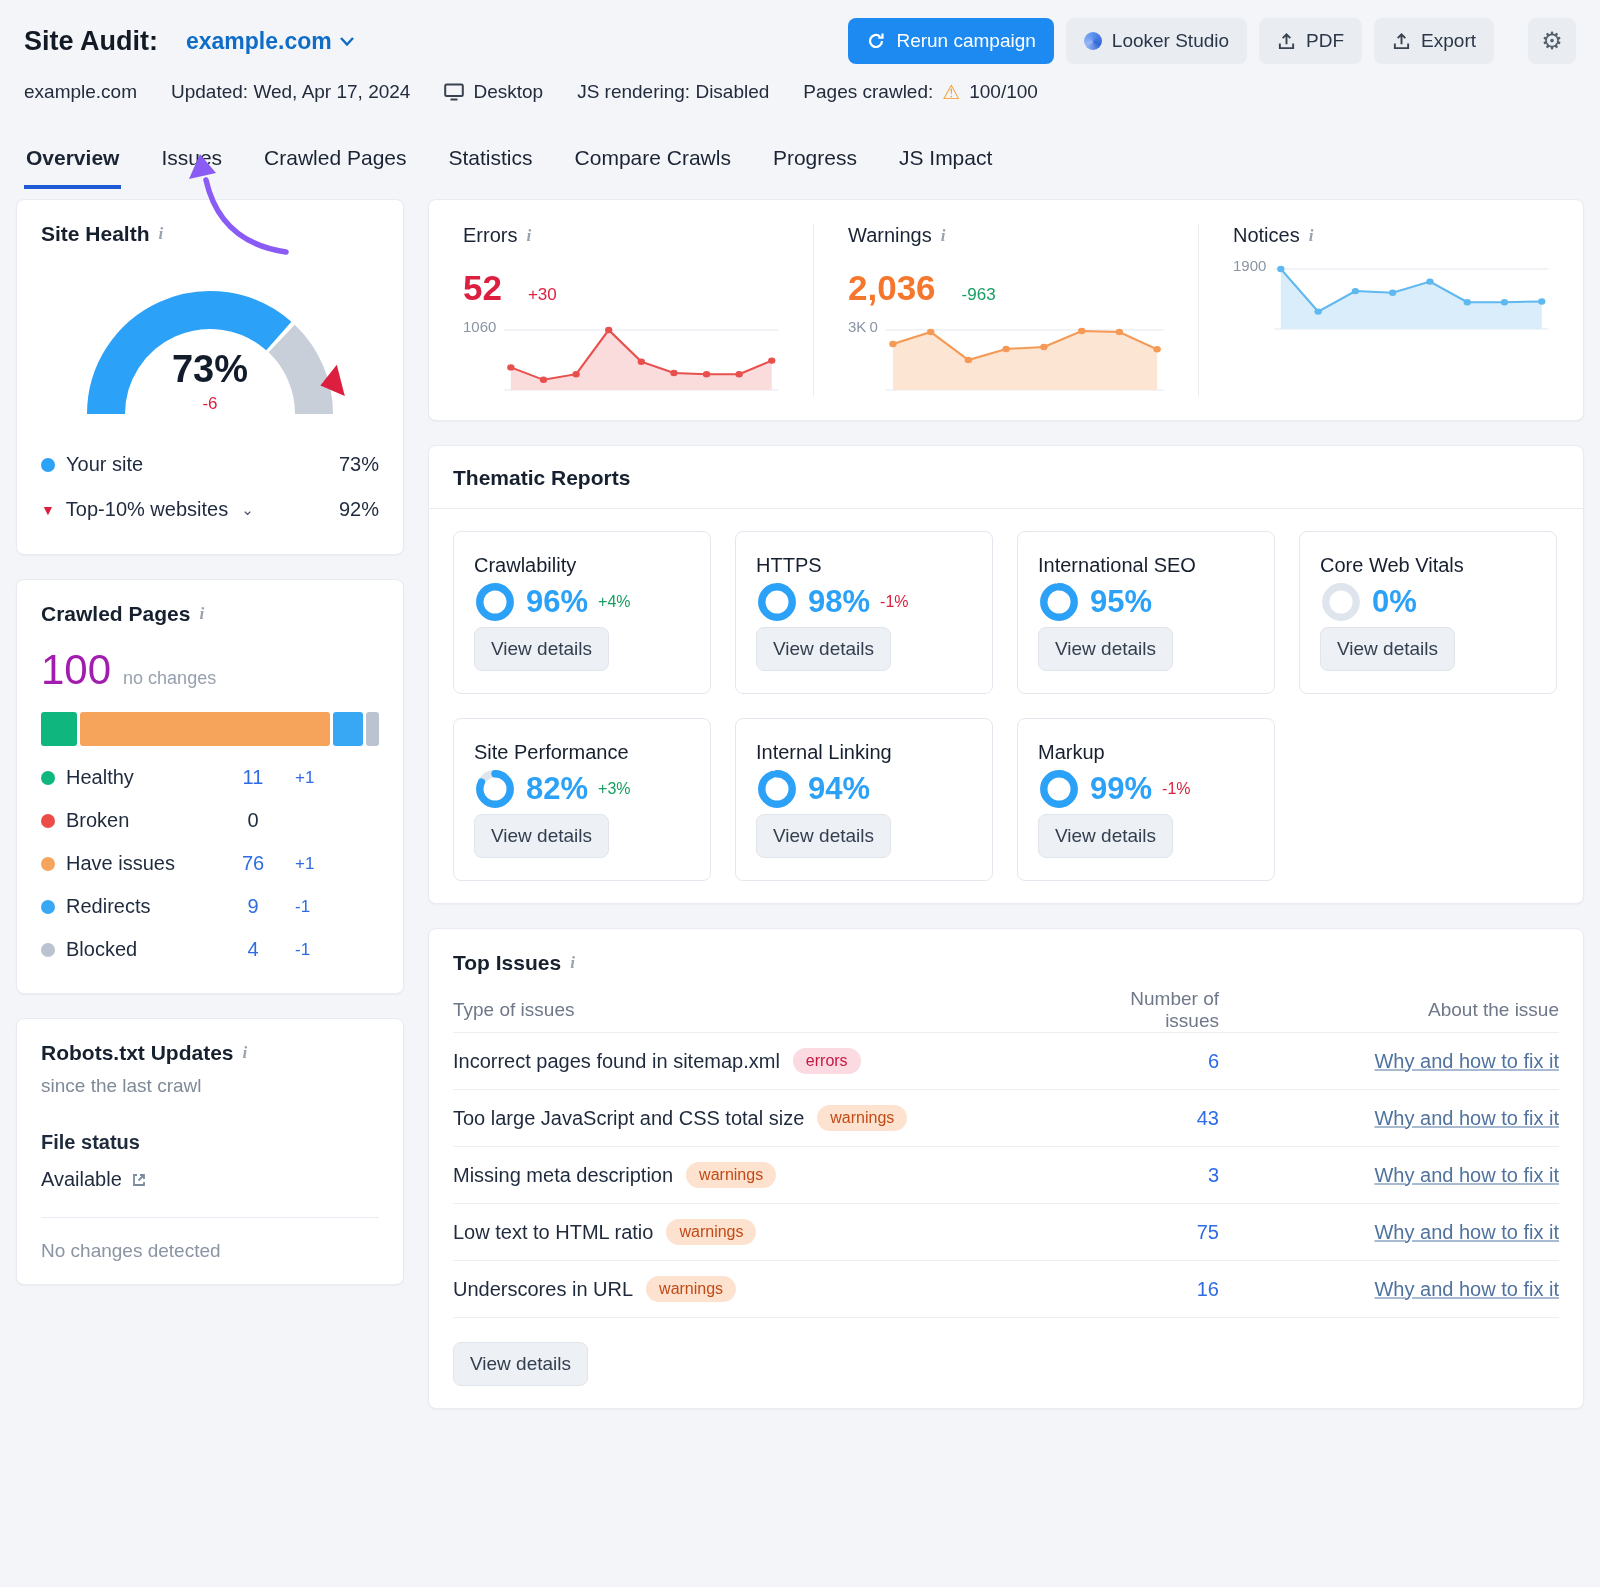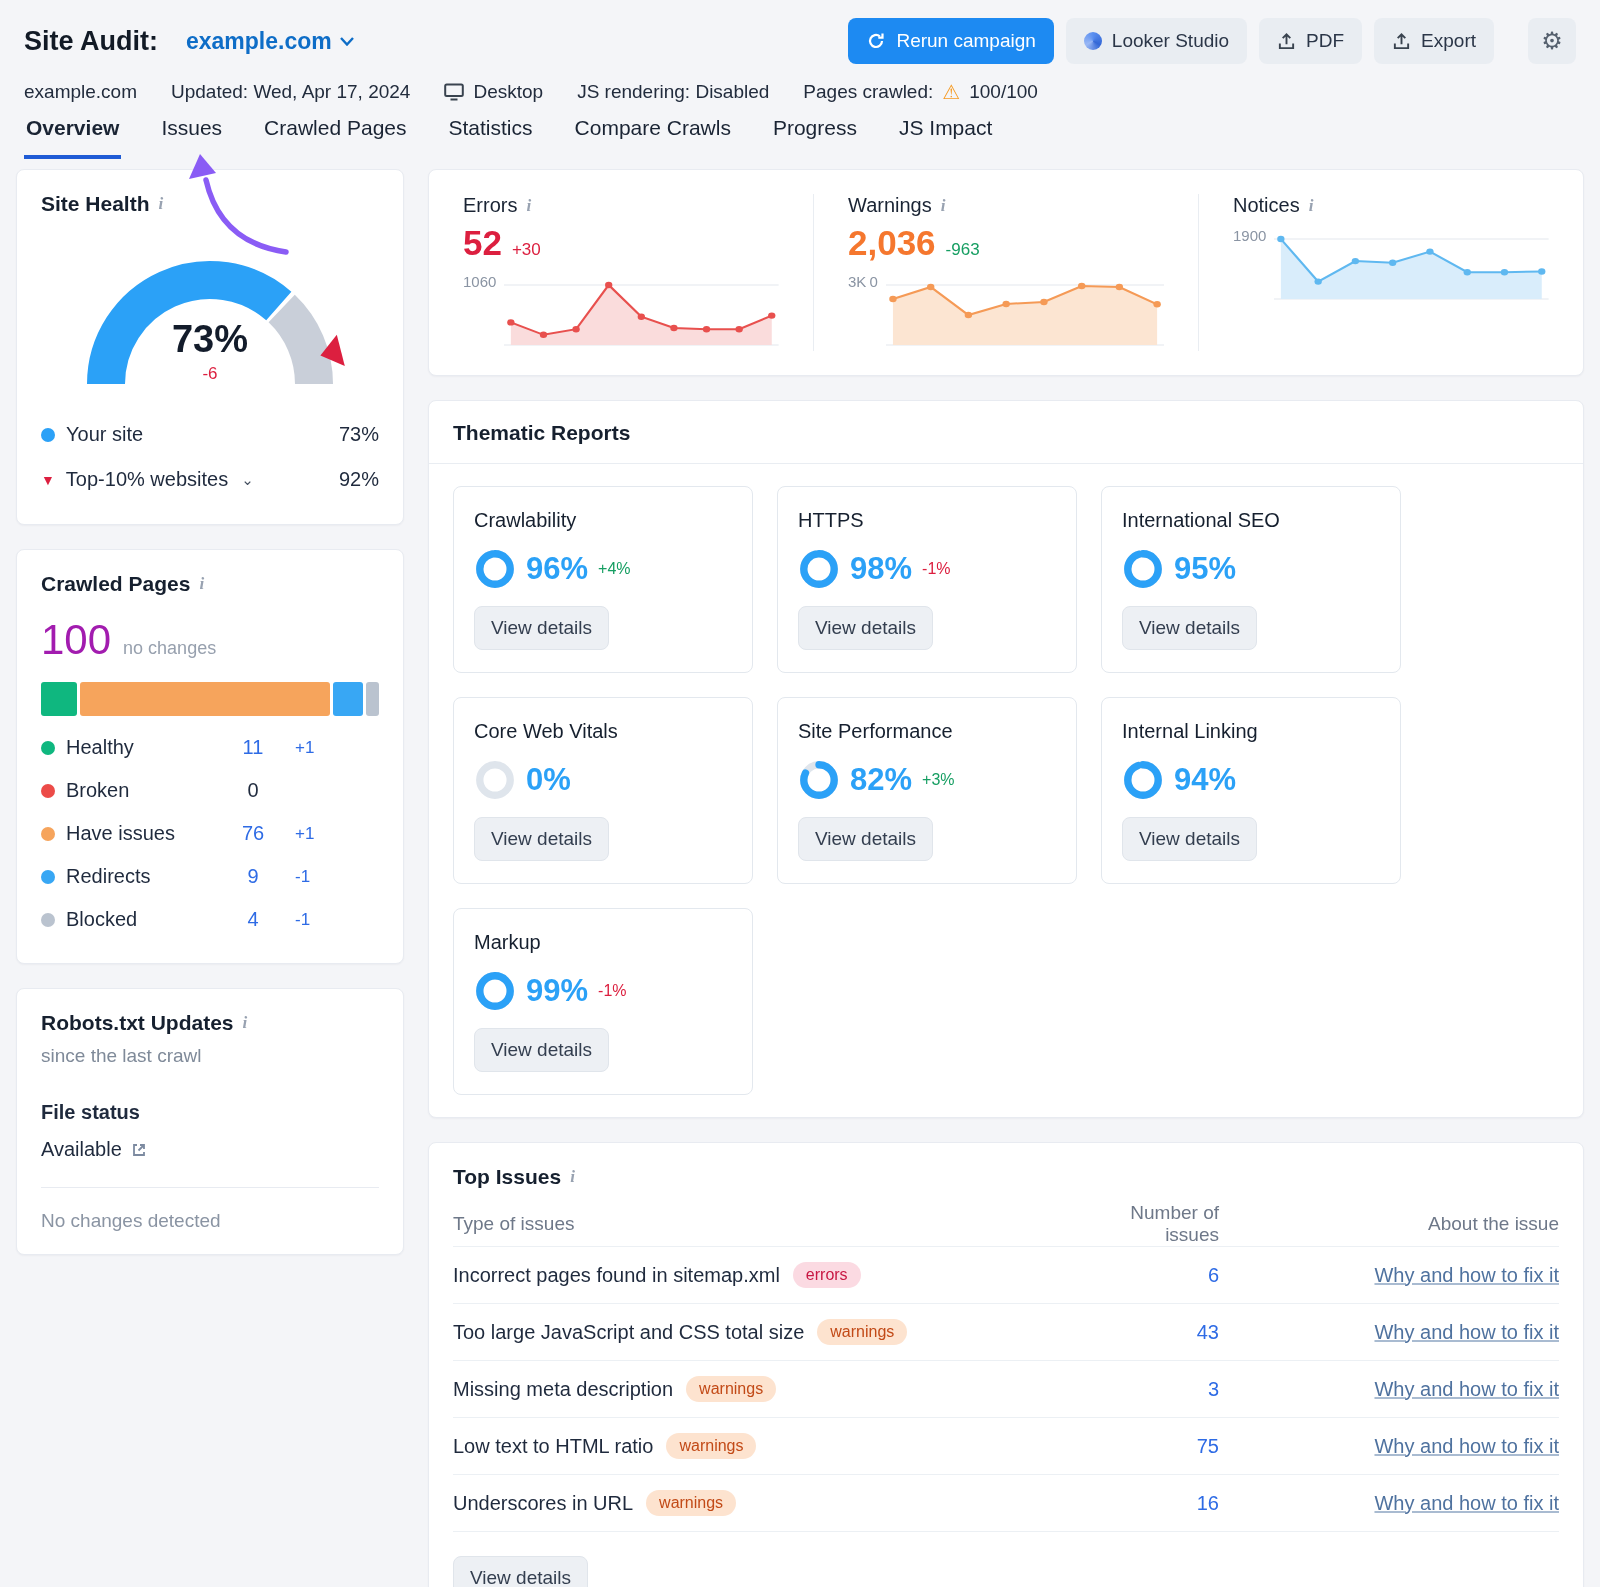--- a/index.html
+++ b/index.html
@@ -24,21 +24,21 @@
   .btn{height:46px;border:none;border-radius:8px;font-family:inherit;font-size:19px;display:inline-flex;align-items:center;gap:10px;padding:0 18px;cursor:pointer;}
   .btn-primary{background:#1d8af2;color:#fff;}
   .btn-gray{background:#e9edf2;color:#2b3648;}
   .btn-square{width:48px;justify-content:center;padding:0;margin-left:22px;font-size:24px;color:#55606e;}
   .looker-dot{width:18px;height:18px;border-radius:50%;background:conic-gradient(#5a8ff0,#3367d6,#9ab8f5,#5a8ff0);}
 
   .h-meta{display:flex;align-items:center;gap:34px;margin-top:16px;font-size:19px;color:#222c3d;}
   .meta-item{display:inline-flex;align-items:center;gap:9px;}
   .warn-glyph{color:#f59a23;font-size:20px;}
 
-  .tabs{display:flex;gap:38px;margin-top:10px;font-size:21px;color:#1a2434;}
+  .tabs{display:flex;gap:38px;margin-top:40px;font-size:21px;color:#1a2434;}
   .tab{padding:2px 2px 15px;cursor:pointer;border-bottom:4px solid transparent;}
   .tab.active{border-bottom-color:#1f5bd5;font-weight:bold;}
 
   
   .main{display:flex;gap:24px;margin-top:10px;padding:0 0 4px;}
   .col-left{width:388px;flex:none;display:flex;flex-direction:column;gap:24px;}
   .col-right{flex:1;display:flex;flex-direction:column;gap:24px;}
   .card{background:#fff;border:1px solid #e8ebf1;border-radius:8px;padding:22px 24px;box-shadow:0 1px 2px rgba(24,33,48,.04);}
   .card-title{font-size:21px;font-weight:bold;color:#16202f;display:inline-flex;align-items:center;gap:9px;}
   .info-i{font-family:"Liberation Serif", serif;font-style:italic;font-weight:bold;color:#98a2b1;font-size:17px;cursor:pointer;}
@@ -72,34 +72,34 @@
   .rb-label{font-weight:bold;font-size:20px;margin-top:34px;}
   .rb-value{display:flex;align-items:center;gap:9px;margin-top:14px;font-size:20px;}
   .rb-div{border:none;border-top:1px solid #e8ebf1;margin:26px 0 22px;}
   .rb-note{color:#8a94a3;font-size:19px;}
 
   
   .stats-card{display:flex;padding:24px 0;}
   .stat{flex:1;padding:0 34px;}
   .stat + .stat{border-left:1px solid #e9edf2;}
   .stat-head{display:flex;align-items:center;gap:9px;font-size:20px;color:#1a2434;}
-  .stat-vals{display:flex;align-items:baseline;gap:10px;margin-top:6px;}
+  .stat-vals{display:flex;align-items:baseline;gap:26px;margin-top:21px;}
   .stat .big{font-size:35px;font-weight:bold;}
   .stat .delta{font-size:17px;}
   .stat-errors .big{color:#dc1f3f;} .stat-errors .delta{color:#dc1f3f;}
   .stat-warnings .big{color:#f5772e;} .stat-warnings .delta{color:#169e62;}
   .stat-notices .big{color:#36a4f2;} .stat-notices .delta{color:#36a4f2;}
   .spark-wrap{display:flex;gap:8px;margin-top:10px;align-items:stretch;}
   .spark-axis{display:flex;flex-direction:row;justify-content:space-between;font-size:15px;color:#8a94a3;text-align:right;width:34px;padding:0 0 2px;}
   svg.spark{width:100%;height:78px;display:block;}
 
   
   .card-head{border-bottom:1px solid #e9edf2;margin:-22px -24px 22px;padding:20px 24px 18px;}
   .t-grid{display:flex;flex-wrap:wrap;gap:24px;}
-  .t-card{width:300px;border:1px solid #e3e8ee;border-radius:8px;padding:22px 20px;display:flex;flex-direction:column;gap:16px;background:#fff;}
+  .t-card{width:258px;border:1px solid #e3e8ee;border-radius:8px;padding:22px 20px;display:flex;flex-direction:column;gap:4px;background:#fff;}
   .t-title{font-size:20px;color:#16202f;}
   .t-score{display:flex;align-items:center;gap:10px;}
   svg.donut{width:42px;height:42px;flex:none;}
   .t-pct{font-size:31px;font-weight:bold;color:#2ba1f7;}
   .t-delta{font-size:16px;}
   .t-delta[data-dir="up"]{color:#169e62;}
   .t-delta[data-dir="down"]{color:#dc1f3f;}
   .btn-light{background:#edf0f4;border:1px solid #e0e5eb;border-radius:8px;color:#333e4f;font-family:inherit;font-size:19px;padding:10px 16px;width:fit-content;cursor:pointer;}
 
   

